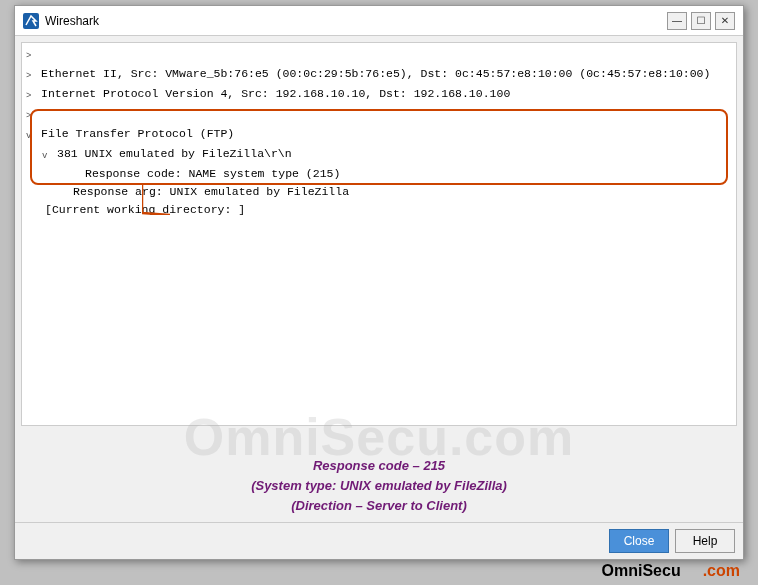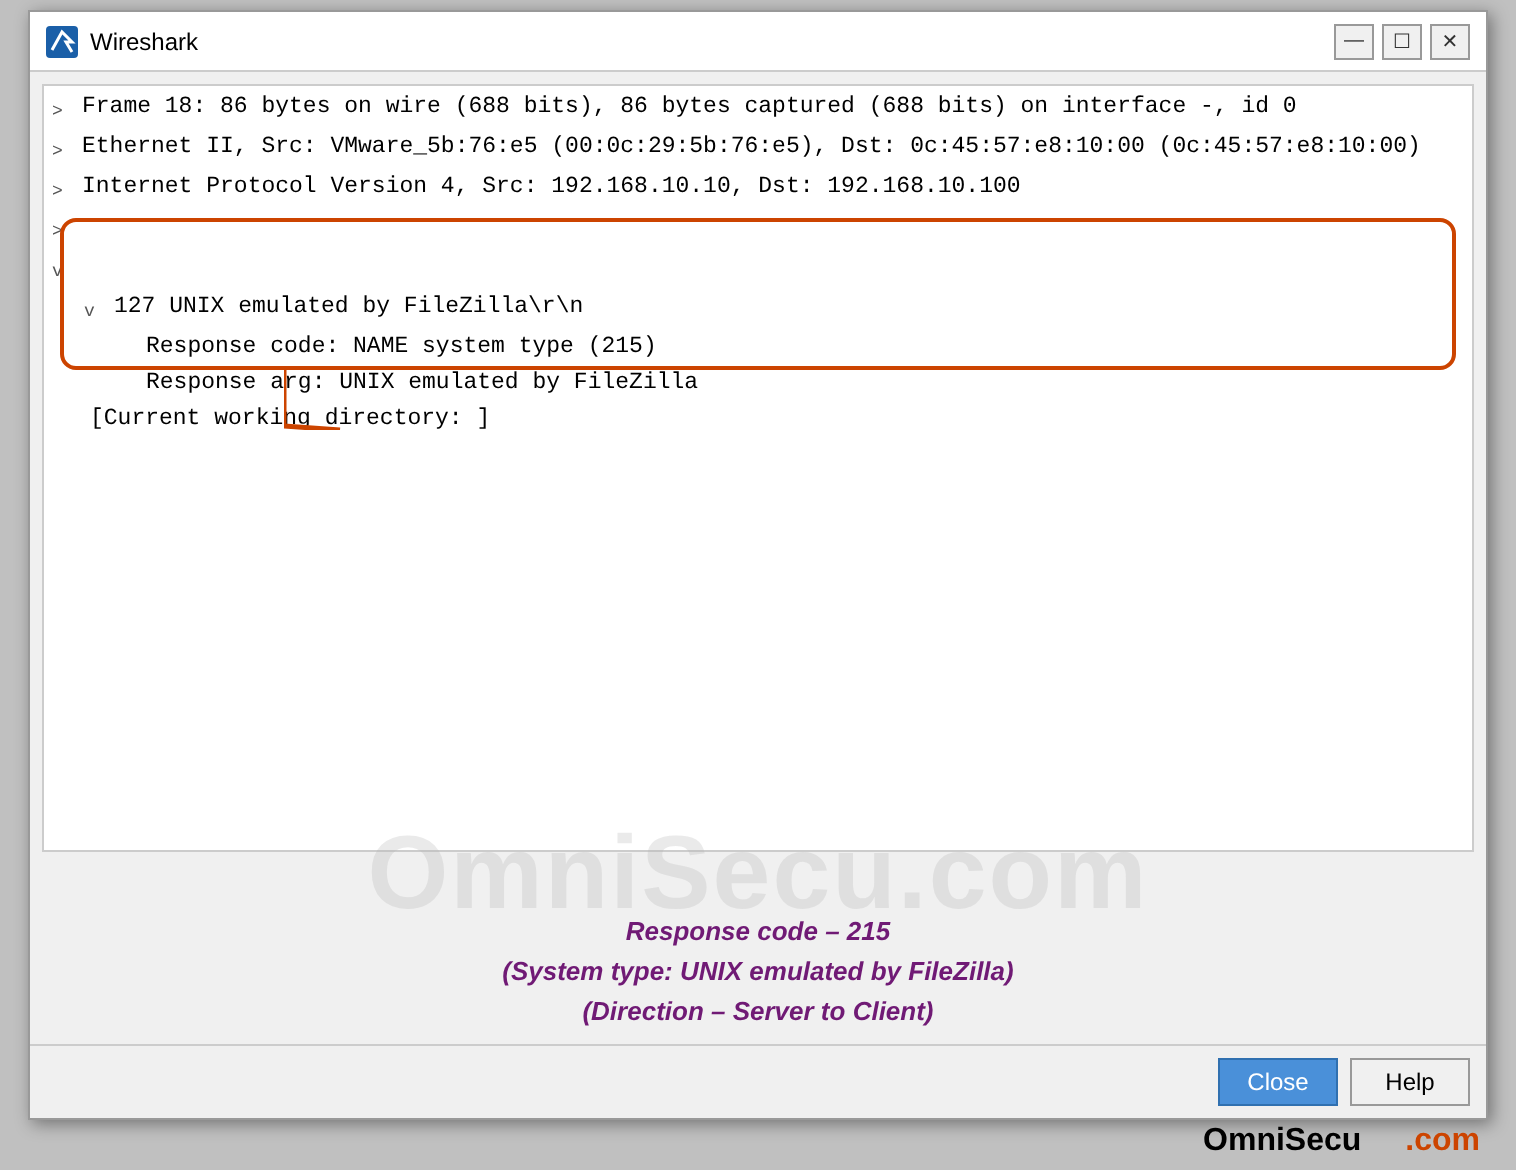--- a/index.html
+++ b/index.html
@@ -184,41 +184,41 @@
     </div>
   </div>
 
   <div class="content-area">
 
     <div class="packet-tree" style="position: relative;">
 
       <div id="tree-rows-container">
           <div class="tree-row" style="padding-left: 4px;">
             <span class="expand-icon">&gt;</span>
-            <span class="tree-text">Frame 18: 86 bytes on wire (688 bits), 86 bytes captured (688 bits) on interface -, id 0</span>
           </div>
           <div class="tree-row" style="padding-left: 4px;">
             <span class="expand-icon">&gt;</span>
             <span class="tree-text">Ethernet II, Src: VMware_5b:76:e5 (00:0c:29:5b:76:e5), Dst: 0c:45:57:e8:10:00 (0c:45:57:e8:10:00)</span>
           </div>
           <div class="tree-row" style="padding-left: 4px;">
             <span class="expand-icon">&gt;</span>
             <span class="tree-text">Internet Protocol Version 4, Src: 192.168.10.10, Dst: 192.168.10.100</span>
           </div>
           <div class="tree-row" style="padding-left: 4px;">
             <span class="expand-icon">&gt;</span>
           </div>
           <div class="tree-row" style="padding-left: 4px;">
             <span class="expand-icon">v</span>
+            <span class="tree-text">File Transfer Protocol (FTP)</span>
           </div>
           <div class="tree-row" style="padding-left: 20px;">
             <span class="expand-icon">v</span>
-            <span class="tree-text">127 UNIX emulated by FileZilla\r\n</span>
-          </div>
-          <div class="tree-row" style="padding-left: 36px;">
+            <span class="tree-text">381 UNIX emulated by FileZilla\r\n</span>
+          </div>
+          <div class="tree-row" style="padding-left: 48px;">
             <span class="expand-icon"></span>
             <span class="tree-text">Response code: NAME system type (215)</span>
           </div>
           <div class="tree-row" style="padding-left: 36px; text-align: center;">
             <span class="expand-icon"></span>
             <span class="tree-text">Response arg: UNIX emulated by FileZilla</span>
           </div>
           <div class="tree-row" style="padding-left: 8px;">
             <span class="expand-icon"></span>
             <span class="tree-text">[Current working directory: ]</span>

